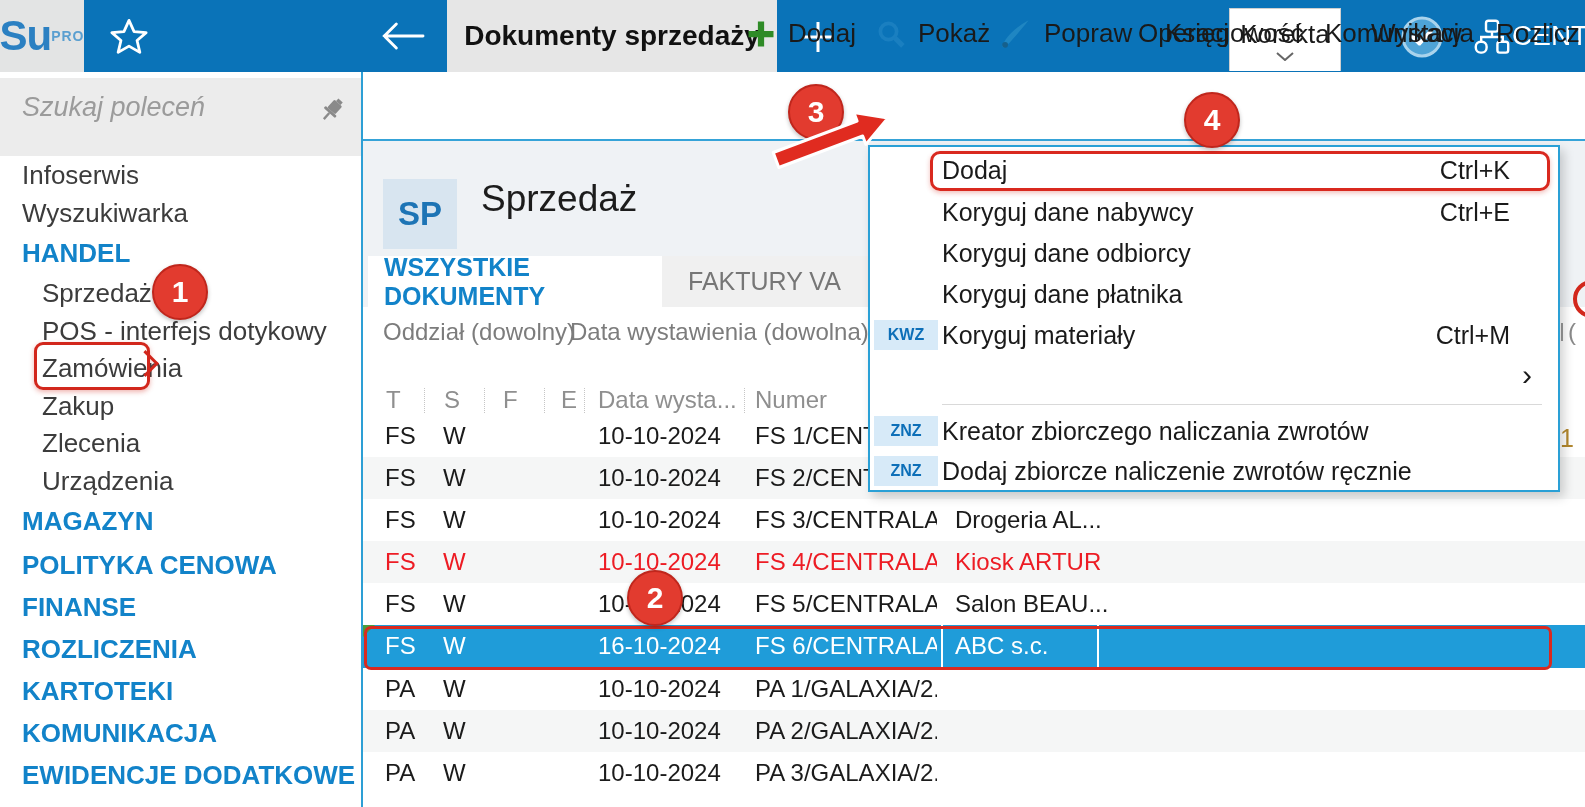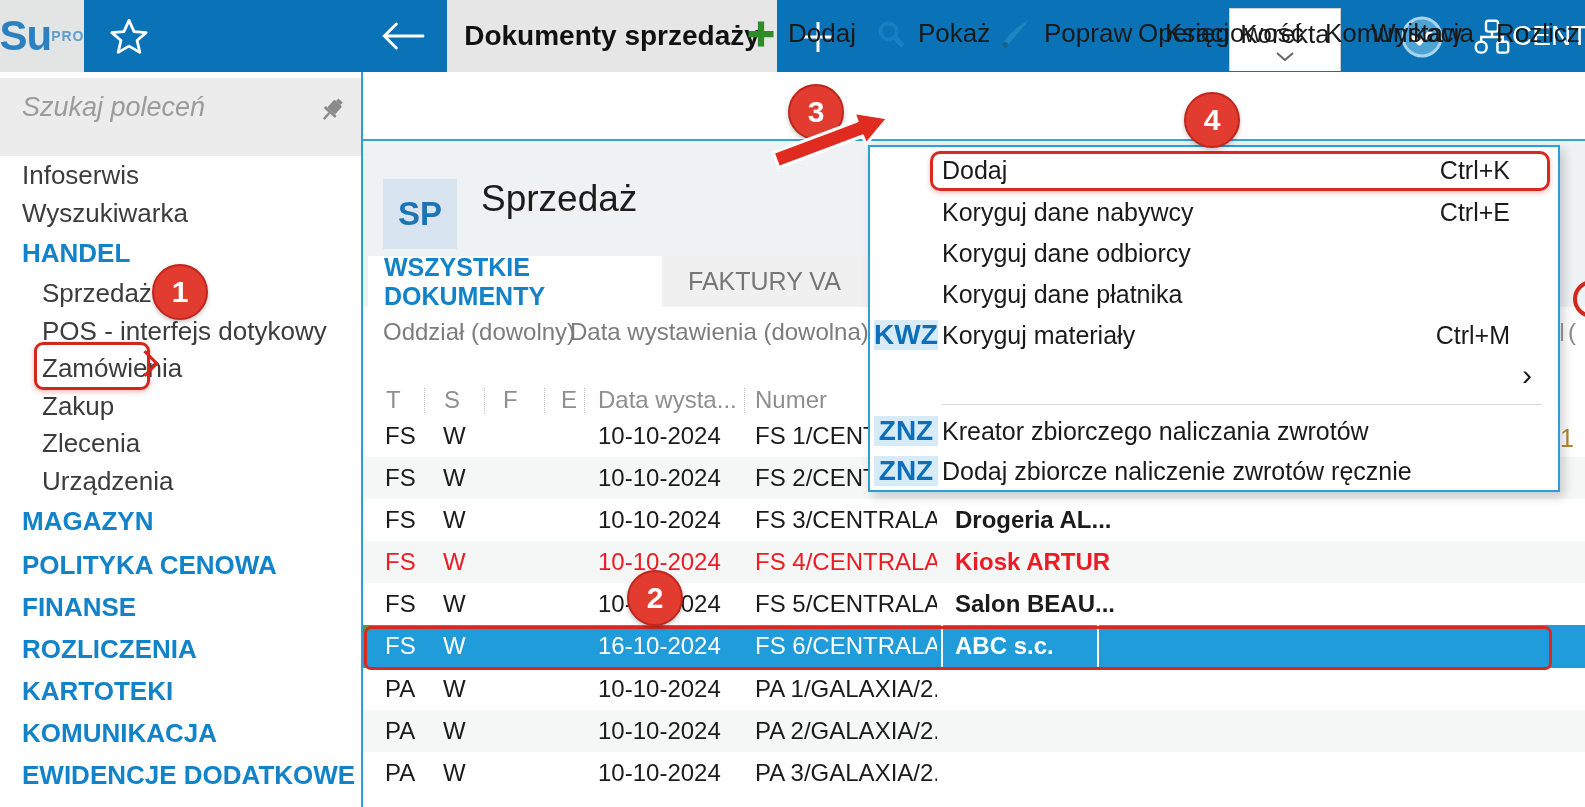--- a/index.html
+++ b/index.html
@@ -62,32 +62,32 @@
   .thead{left:363px;top:384px;width:1222px;height:31px;background:#fff;}
   .th{position:absolute;top:2px;font-size:24px;color:#8f8f8f;white-space:nowrap;}
   .dotsep{position:absolute;top:388px;width:1px;height:25px;border-left:1px dotted #c6c6c6;}
   .trow{position:absolute;left:363px;width:1222px;height:42px;background:#fff;}
   .trow.alt{background:#f5f6f6;}
   .trow.err .cell{color:#ed1c24;}
   .trow.sel{background:#1f9cd9;}
   .trow.sel .cell{color:#ffffff;}
   .cell{position:absolute;top:7px;font-size:24px;color:#1b1b1b;white-space:nowrap;}
   .c-t{left:22px;} .c-s{left:80px;} .c-date{left:235px;} .c-num{left:392px;width:182px;overflow:hidden;}
-  .c-con{left:592px;width:160px;overflow:hidden;font-weight:bold;}
+  .c-con{left:592px;width:160px;overflow:hidden;}
   .wsep{position:absolute;top:0;width:2px;height:42px;background:#fff;}
   .gtri{position:absolute;left:0;top:0;width:0;height:0;border-top:12px solid #4a9e3f;border-right:12px solid transparent;}
 
   
   .menu{left:868px;top:145px;width:692px;height:347px;background:#fff;border:2px solid #2aa0d6;
         box-sizing:border-box;box-shadow:4px 5px 10px rgba(0,0,0,.18);}
   .mrow{position:absolute;left:0;width:688px;height:42px;}
   .mlabel{position:absolute;left:72px;top:7px;font-size:25px;color:#1a1a1a;white-space:nowrap;}
   .mshort{position:absolute;right:48px;top:7px;font-size:25px;color:#1a1a1a;}
   .mbadge{position:absolute;left:4px;top:6px;width:64px;height:30px;background:#d7eaf8;color:#0d6fb8;
-          font-size:28px;font-weight:bold;display:flex;align-items:center;justify-content:center;}
+          font-size:16px;font-weight:bold;display:flex;align-items:center;justify-content:center;}
   .msub{position:absolute;right:26px;top:3px;font-size:30px;color:#1a1a1a;}
   .msep{position:absolute;left:72px;top:257px;width:600px;height:1px;background:#d9d9d9;}
 
   
   .rbadge{position:absolute;width:56px;height:56px;border-radius:50%;background:#e23b2f;
           border:2px solid #c0261c;box-sizing:border-box;color:#fff;font-size:30px;font-weight:bold;
           display:flex;align-items:center;justify-content:center;z-index:60;box-shadow:0 2px 4px rgba(0,0,0,.25);}
   .bubble{position:absolute;left:34px;top:270px;width:110px;height:42px;border:3px solid #d2271c;
           border-radius:9px;box-shadow:0 2px 5px rgba(210,39,28,.35);z-index:55;}
   .bubble-tail{position:absolute;left:136px;top:282px;width:16px;height:16px;background:transparent;

